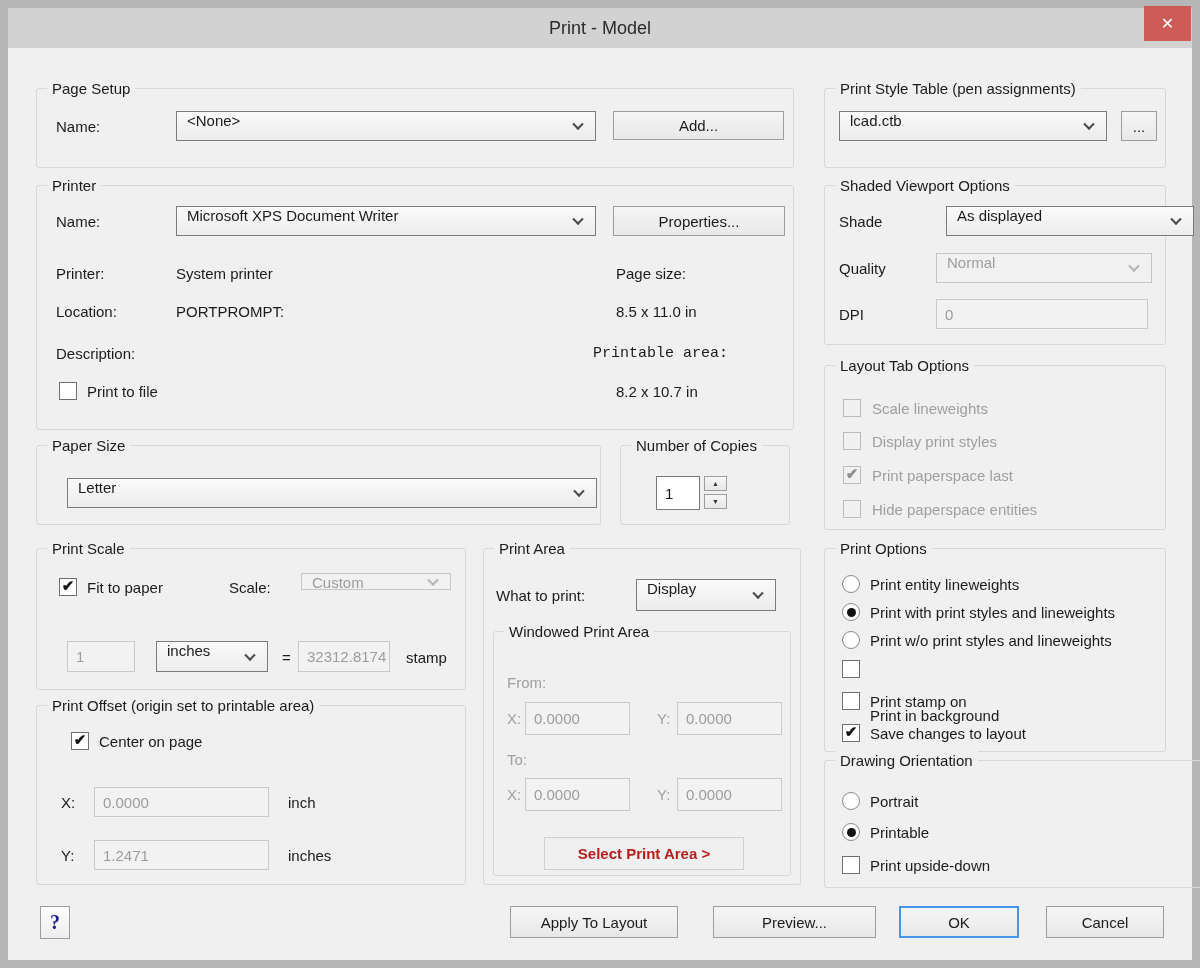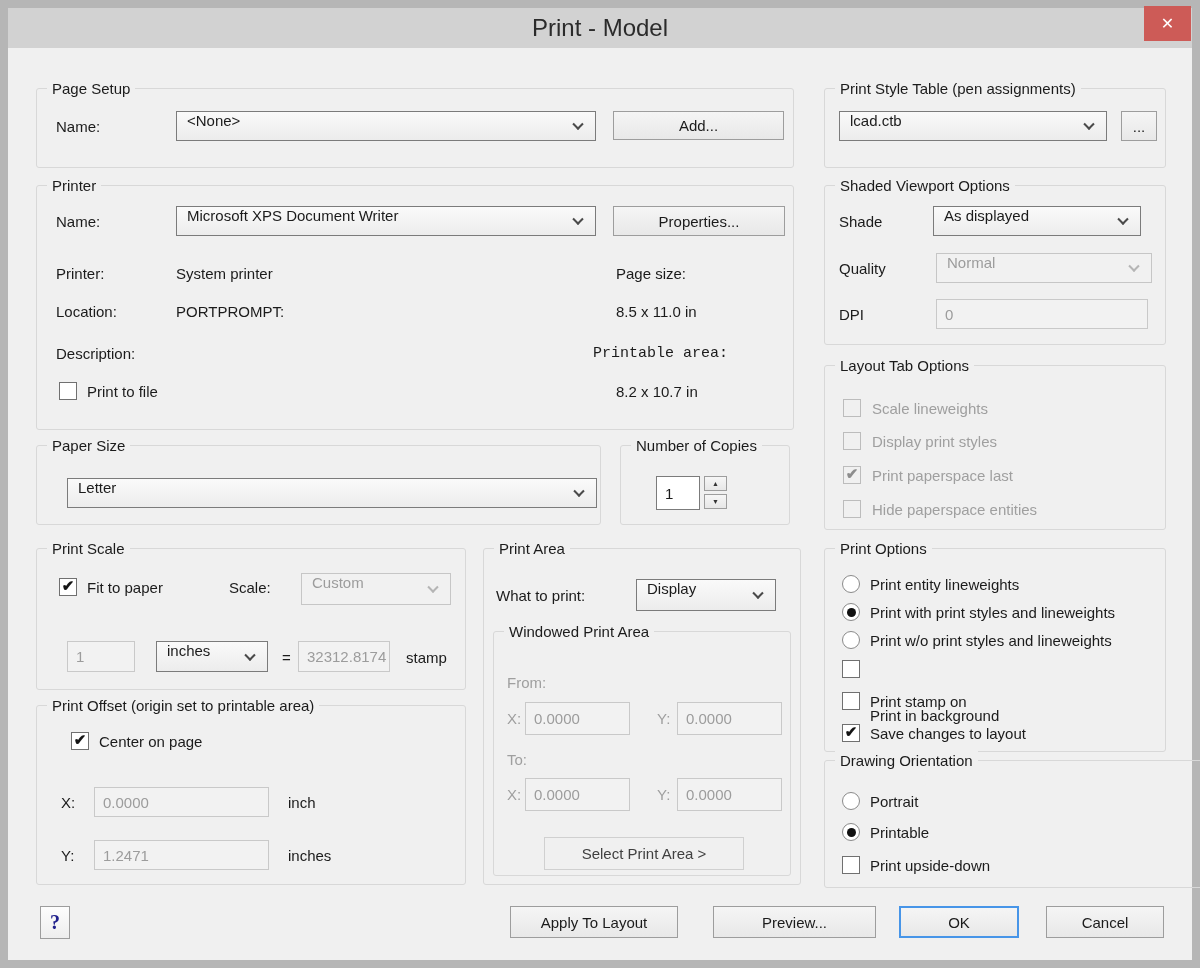--- a/index.html
+++ b/index.html
@@ -1,21 +1,21 @@
 <!DOCTYPE html>
 <html><head>
 <meta charset="utf-8">
 <style>
   * { box-sizing: border-box; margin: 0; padding: 0; }
   html,body { width:1200px; height:968px; }
   body { font-family:"Liberation Sans", sans-serif; background:#b6b6b6; position:relative; overflow:hidden; }
 
   .titlebar { position:absolute; left:8px; top:8px; width:1184px; height:40px; background:#d2d2d2;
               display:flex; align-items:center; justify-content:center; }
-  .title { font-size:24px; color:#2b2b2b; }
+  .title { font-size:18px; color:#2b2b2b; }
   .closebtn { position:absolute; right:9px; top:6px; width:47px; height:35px; background:#cd5b57;
               display:flex; align-items:center; justify-content:center; color:#fff; font-size:16px; cursor:default; }
 
   .content { position:absolute; left:8px; top:48px; width:1184px; height:912px; background:#f0f0f0; }
 
   .grp { position:absolute; border:1px solid #d8d8d8; border-radius:3px; }
   .ttl { position:absolute; top:-10px; left:10px; background:#f0f0f0; padding:0 5px; font-size:15px;
          color:#1b1b1b; white-space:nowrap; line-height:19px; }
 
   .lbl { position:absolute; font-size:15px; color:#1b1b1b; white-space:nowrap; transform:translateY(-50%); }
@@ -30,21 +30,21 @@
           transform:translateY(-72%) rotate(45deg); }
   .combo.dis .chev { border-color:#b5b5b5; }
 
   .field { position:absolute; border:1px solid #7b7b7b; background:#fff; font-size:15px; color:#1b1b1b;
            display:flex; align-items:center; padding:0 8px; white-space:nowrap; overflow:hidden; }
   .field.dis { border-color:#c9c9c9; background:#f2f2f2; color:#9c9c9c; }
 
   .btn { position:absolute; border:1px solid #9d9d9d; background:linear-gradient(#f5f5f5,#e8e8e8);
          font-size:15px; color:#1b1b1b; display:flex; align-items:center; justify-content:center;
          white-space:nowrap; cursor:default; }
-  .btn.dis { border-color:#d0d0d0; background:#f0f0f0; color:#404040; }
+  .btn.dis { border-color:#d0d0d0; background:#f0f0f0; color:#b91c1c;font-weight:bold; }
   .btn.ok { border:2px solid #4795e8; }
 
   .cb { position:absolute; width:18px; height:18px; border:1px solid #707070; background:#fff;
         display:flex; align-items:center; justify-content:center; transform:translateY(-50%); }
   .cb.dis { border-color:#bcbcbc; background:#f0f0f0; }
   .cb.on::before { content:"✔"; font-size:15px; font-weight:bold; color:#141414; margin-top:-2px; }
   .cb.dis.on::before { color:#8d8d8d; }
 
   .rb { position:absolute; width:18px; height:18px; border:1px solid #8a8a8a; border-radius:50%;
         background:#fff; transform:translateY(-50%); }
@@ -110,21 +110,21 @@
 
     <span class="lbl" style="left:579px;top:87px;">Page size:</span>
     <span class="lbl" style="left:579px;top:125px;">8.5 x 11.0 in</span>
     <span class="lbl" style="left:556px;top:167px;font-family:Liberation Mono, monospace;">Printable area:</span>
     <span class="lbl" style="left:579px;top:205px;">8.2 x 10.7 in</span>
   </div>
 
   <div class="grp" style="left:816px;top:137px;width:342px;height:160px;">
     <span class="ttl">Shaded Viewport Options</span>
     <span class="lbl" style="left:14px;top:35px;">Shade</span>
-    <div class="combo" style="left:108px;top:20px;width:208px;height:30px;">
+    <div class="combo" style="left:121px;top:20px;width:248px;height:30px;">
       <span>As displayed</span>
       <span class="chev"></span>
     </div>
     <span class="lbl" style="left:14px;top:82px;">Quality</span>
     <div class="combo dis" style="left:111px;top:67px;width:216px;height:30px;">
       <span>Normal</span>
       <span class="chev"></span>
     </div>
     <span class="lbl" style="left:14px;top:128px;">DPI</span>
     <div class="field dis" style="left:111px;top:113px;width:212px;height:30px;">0</div>
@@ -159,21 +159,21 @@
     <div class="spinbtn" style="left:83px;top:48px;">
       <span>▼</span>
     </div>
   </div>
 
   <div class="grp" style="left:28px;top:500px;width:430px;height:142px;">
     <span class="ttl">Print Scale</span>
     <span class="cb on" style="left:22px;top:38px;"></span>
     <span class="lbl" style="left:50px;top:38px;">Fit to paper</span>
     <span class="lbl" style="left:192px;top:38px;">Scale:</span>
-    <div class="combo dis" style="left:264px;top:24px;width:150px;height:32px;">
+    <div class="combo dis" style="left:264px;top:24px;width:150px;height:17px;">
       <span>Custom</span>
       <span class="chev"></span>
     </div>
     <div class="field dis" style="left:30px;top:92px;width:68px;height:31px;">1</div>
     <div class="combo" style="left:119px;top:92px;width:112px;height:31px;">
       <span>inches</span>
       <span class="chev"></span>
     </div>
     <span class="eq" style="left:245px;top:108px;">=</span>
     <div class="field dis" style="left:261px;top:92px;width:92px;height:31px;">32312.8174</div>

